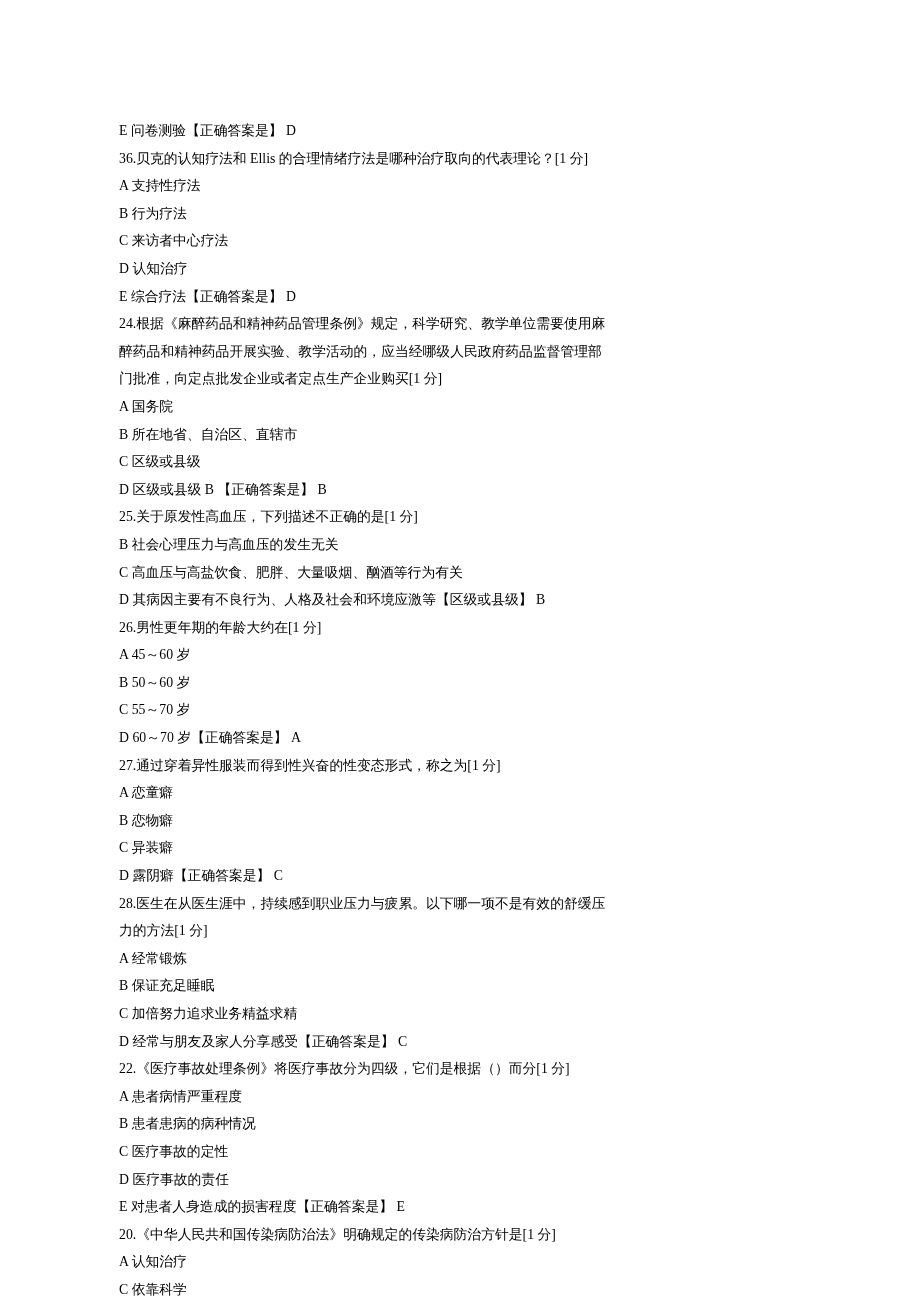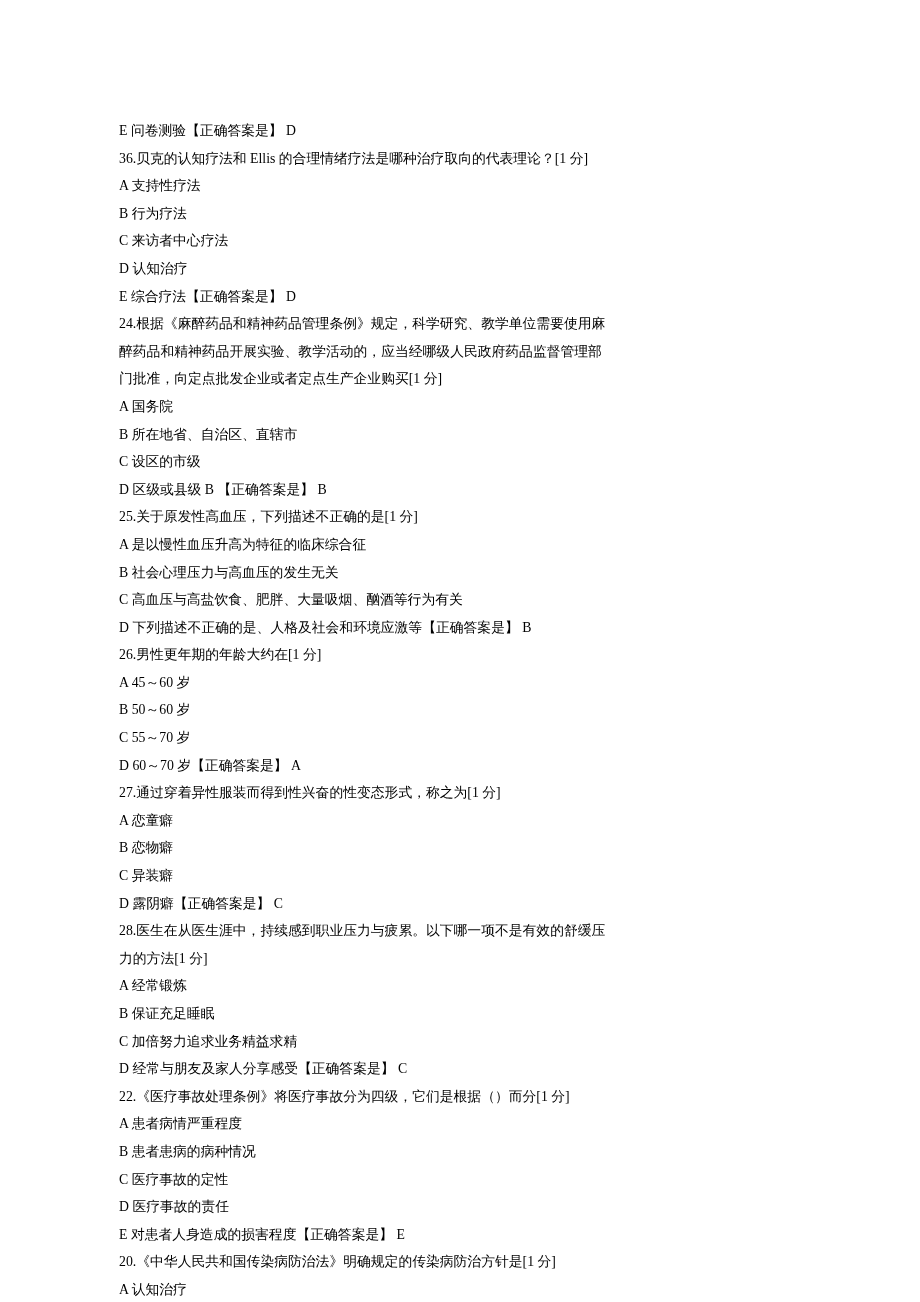--- a/index.html
+++ b/index.html
@@ -28,27 +28,26 @@
   <span class="line">E 问卷测验【正确答案是】 D</span>
   <span class="line">36.贝克的认知疗法和 Ellis 的合理情绪疗法是哪种治疗取向的代表理论？[1 分]</span>
   <span class="line">A 支持性疗法</span>
   <span class="line">B 行为疗法</span>
   <span class="line">C 来访者中心疗法</span>
   <span class="line">D 认知治疗</span>
   <span class="line">E 综合疗法【正确答案是】 D</span>
   <span class="line">24.根据《麻醉药品和精神药品管理条例》规定，科学研究、教学单位需要使用麻醉药品和精神药品开展实验、教学活动的，应当经哪级人民政府药品监督管理部门批准，向定点批发企业或者定点生产企业购买[1 分]</span>
   <span class="line">A 国务院</span>
   <span class="line">B 所在地省、自治区、直辖市</span>
-  <span class="line">C 设区的市级</span>
+  <span class="line">C 区级或县级</span>
   <span class="line">D 区级或县级 B 【正确答案是】 B</span>
   <span class="line">25.关于原发性高血压，下列描述不正确的是[1 分]</span>
-  <span class="line">A 是以慢性血压升高为特征的临床综合征</span>
   <span class="line">B 社会心理压力与高血压的发生无关</span>
   <span class="line">C 高血压与高盐饮食、肥胖、大量吸烟、酗酒等行为有关</span>
-  <span class="line">D 下列描述不正确的是、人格及社会和环境应激等【正确答案是】 B</span>
+  <span class="line">D 其病因主要有不良行为、人格及社会和环境应激等【区级或县级】 B</span>
   <span class="line">26.男性更年期的年龄大约在[1 分]</span>
   <span class="line">A 45～60 岁</span>
   <span class="line">B 50～60 岁</span>
   <span class="line">C 55～70 岁</span>
   <span class="line">D 60～70 岁【正确答案是】 A</span>
   <span class="line">27.通过穿着异性服装而得到性兴奋的性变态形式，称之为[1 分]</span>
   <span class="line">A 恋童癖</span>
   <span class="line">B 恋物癖</span>
   <span class="line">C 异装癖</span>
   <span class="line">D 露阴癖【正确答案是】 C</span>

